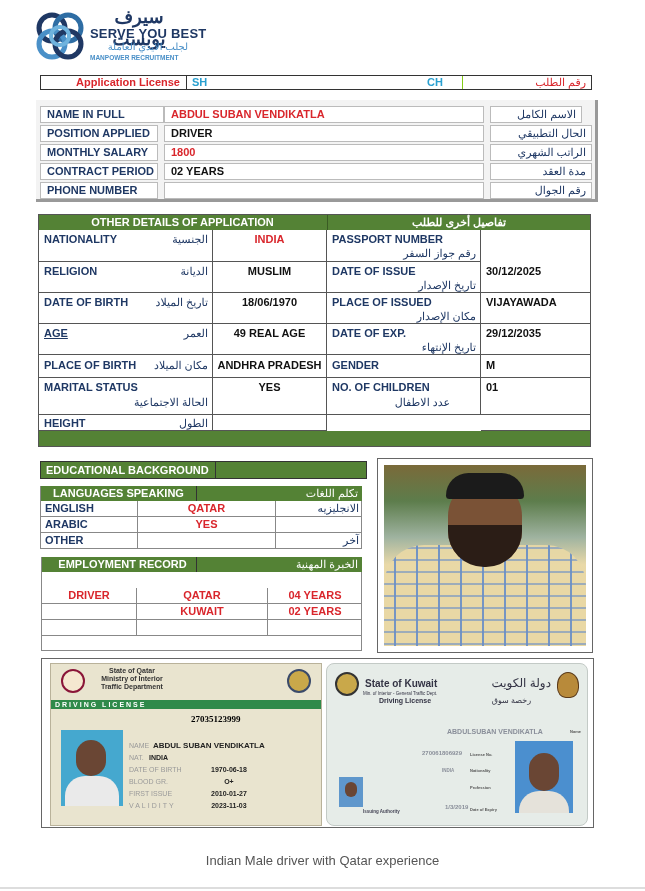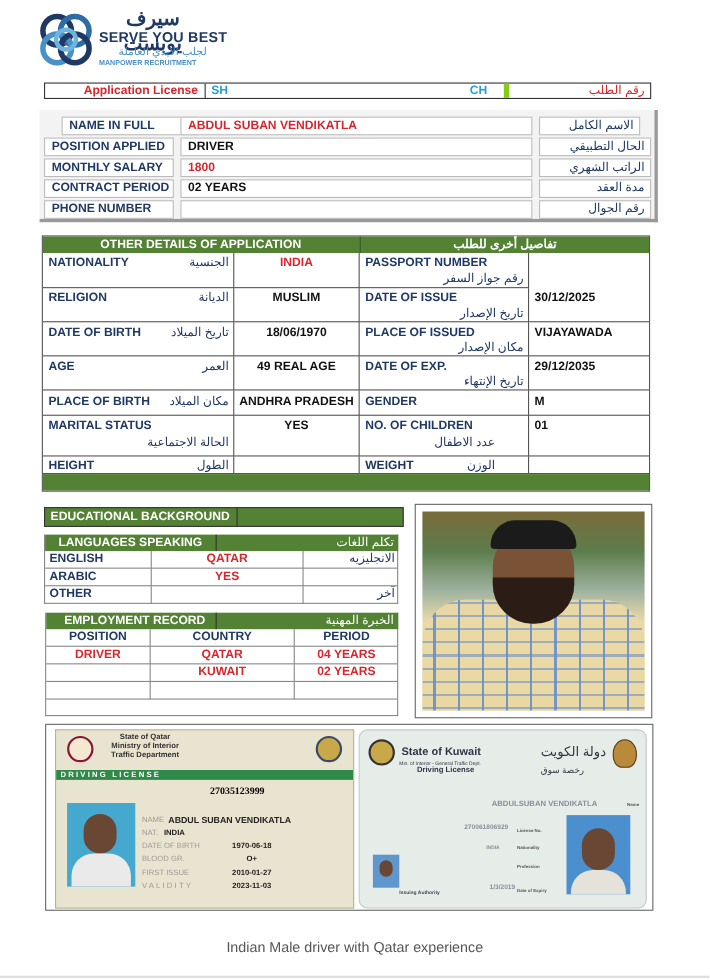--- a/index.html
+++ b/index.html
@@ -64,27 +64,27 @@
   </svg>
   <div class="logo-ar">سيرف يوبست</div>
   <div class="logo-en">SERVE YOU BEST</div>
   <div class="logo-ar2">لجلب الايدي العاملة</div>
   <div class="logo-en2">MANPOWER RECRUITMENT</div>
 </div>
 
 <div class="abs appbar">
   <div class="red b" style="width:146px;text-align:right;padding-right:6px;border-right:1px solid #333;">Application License</div>
   <div class="b" style="width:240px;color:#2aa0d0;padding-left:5px;">SH</div>
-  <div class="b" style="width:36px;color:#2aa0d0;border-right:5px solid #84cc16;">CH</div>
+  <div class="b" style="width:36px;color:#2aa0d0;border-right:1px solid #84cc16;">CH</div>
   <div class="red ar" style="width:128px;">رقم الطلب</div>
 </div>
 
 <div class="abs info">
   <div class="info-row" style="top:6px;">
-    <div class="cell navy b" style="left:16px;width:124px;">NAME IN FULL</div>
+    <div class="cell navy b" style="left:0;width:124px;">NAME IN FULL</div>
     <div class="cell red b" style="left:124px;width:320px;">ABDUL SUBAN VENDIKATLA</div>
     <div class="cell ar navy" style="left:450px;width:92px;">الاسم الكامل</div>
   </div>
   <div class="info-row" style="top:25px;">
     <div class="cell navy b" style="left:0;width:118px;">POSITION APPLIED</div>
     <div class="cell blk b" style="left:124px;width:320px;">DRIVER</div>
     <div class="cell ar navy" style="left:450px;width:102px;">الحال التطبيقي</div>
   </div>
   <div class="info-row" style="top:44px;">
     <div class="cell navy b" style="left:0;width:118px;">MONTHLY SALARY</div>
@@ -121,21 +121,21 @@
     <span class="navy" style="position:absolute;right:4px;top:2px;direction:rtl;">الديانة</span>
   </div>
 
   <div class="dcell" style="left:0;top:78px;width:174px;height:31px;">
     <span class="dlab" style="position:absolute;left:0;top:2px;">DATE OF BIRTH</span>
     <span class="navy" style="position:absolute;right:4px;top:2px;direction:rtl;">تاريخ الميلاد</span>
   </div>
   <div class="dcell blk b" style="left:174px;top:78px;width:114px;height:31px;text-align:center;padding-top:2px;">18/06/1970</div>
 
   <div class="dcell" style="left:0;top:109px;width:174px;height:31px;">
-    <span class="dlab" style="position:absolute;left:0;top:2px;">AGE</span>
+    <span class="dlab" style="position:absolute;left:0;top:2px;text-decoration:underline;">AGE</span>
     <span class="navy" style="position:absolute;right:4px;top:2px;direction:rtl;">العمر</span>
   </div>
   <div class="dcell blk b" style="left:174px;top:109px;width:114px;height:31px;text-align:center;padding-top:2px;">49 REAL AGE</div>
 
   <div class="dcell" style="left:0;top:140px;width:174px;height:23px;">
     <span class="dlab" style="position:absolute;left:0;top:3px;">PLACE OF BIRTH</span>
     <span class="navy" style="position:absolute;right:4px;top:3px;direction:rtl;">مكان الميلاد</span>
   </div>
   <div class="dcell blk b" style="left:174px;top:140px;width:114px;height:23px;text-align:center;padding-top:3px;">ANDHRA PRADESH</div>
 
@@ -178,24 +178,20 @@
     <span class="dlab" style="position:absolute;left:0;top:3px;">GENDER</span>
   </div>
   <div class="dcell blk b" style="left:442px;top:140px;width:109px;height:23px;padding:3px 0 0 5px;border-right:none;">M</div>
 
   <div class="dcell" style="left:288px;top:163px;width:154px;height:37px;">
     <span class="dlab" style="position:absolute;left:0;top:2px;">NO. OF CHILDREN</span>
     <span class="navy" style="position:absolute;right:30px;top:17px;direction:rtl;">عدد الاطفال</span>
   </div>
   <div class="dcell blk b" style="left:442px;top:163px;width:109px;height:37px;padding:2px 0 0 5px;border-right:none;">01</div>
 
-  <div class="dcell" style="left:288px;top:200px;width:154px;height:16px;">
-    <span class="dlab" style="position:absolute;left:0;top:1px;">WEIGHT</span>
-    <span class="navy" style="position:absolute;right:30px;top:1px;direction:rtl;">الوزن</span>
-  </div>
   <div class="dcell blk b" style="left:442px;top:200px;width:109px;height:16px;padding-left:5px;border-right:none;"></div>
 
   <div class="green" style="position:absolute;left:0;top:216px;width:551px;height:15px;"></div>
 </div>
 
 <div class="abs edu green">
   <span style="position:absolute;left:5px;top:2px;">EDUCATIONAL BACKGROUND</span>
   <span style="position:absolute;left:174px;top:0;width:1px;height:16px;background:#333;"></span>
   <span style="position:absolute;left:180px;top:2px;"></span>
 </div>
@@ -221,25 +217,20 @@
     <div class="tc red b" style="left:97px;width:138px;text-align:center;"></div>
     <div class="tc navy" style="left:235px;width:86px;text-align:right;padding-right:3px;direction:rtl;border-right:none;">آخر</div>
   </div>
 </div>
 
 <div class="tbl" style="left:41px;top:557px;width:321px;height:94px;border:1px solid #888;border-top:none;">
   <div class="green" style="position:absolute;left:0;top:0;width:320px;height:15px;font-weight:bold;line-height:15px;">
     <span style="position:absolute;left:0;width:161px;text-align:center;">EMPLOYMENT RECORD</span>
     <span style="position:absolute;left:154px;top:0;width:1px;height:15px;background:#333;"></span>
     <span style="position:absolute;right:4px;direction:rtl;font-weight:normal;">الخبرة المهنية</span>
-  </div>
-  <div class="trow" style="top:15px;">
-    <div class="tc navy b" style="left:0;width:95px;text-align:center;">POSITION</div>
-    <div class="tc navy b" style="left:95px;width:131px;text-align:center;">COUNTRY</div>
-    <div class="tc navy b" style="left:226px;width:94px;text-align:center;border-right:none;">PERIOD</div>
   </div>
   <div class="trow" style="top:31px;">
     <div class="tc red b" style="left:0;width:95px;text-align:center;">DRIVER</div>
     <div class="tc red b" style="left:95px;width:131px;text-align:center;">QATAR</div>
     <div class="tc red b" style="left:226px;width:94px;text-align:center;border-right:none;">04 YEARS</div>
   </div>
   <div class="trow" style="top:47px;">
     <div class="tc red b" style="left:0;width:95px;text-align:center;"></div>
     <div class="tc red b" style="left:95px;width:131px;text-align:center;">KUWAIT</div>
     <div class="tc red b" style="left:226px;width:94px;text-align:center;border-right:none;">02 YEARS</div>

